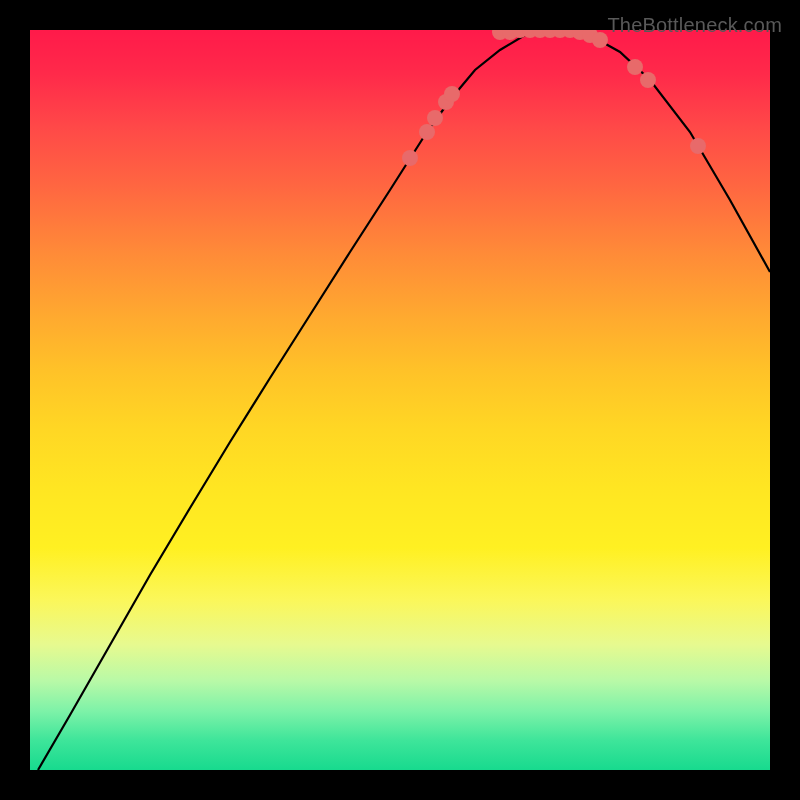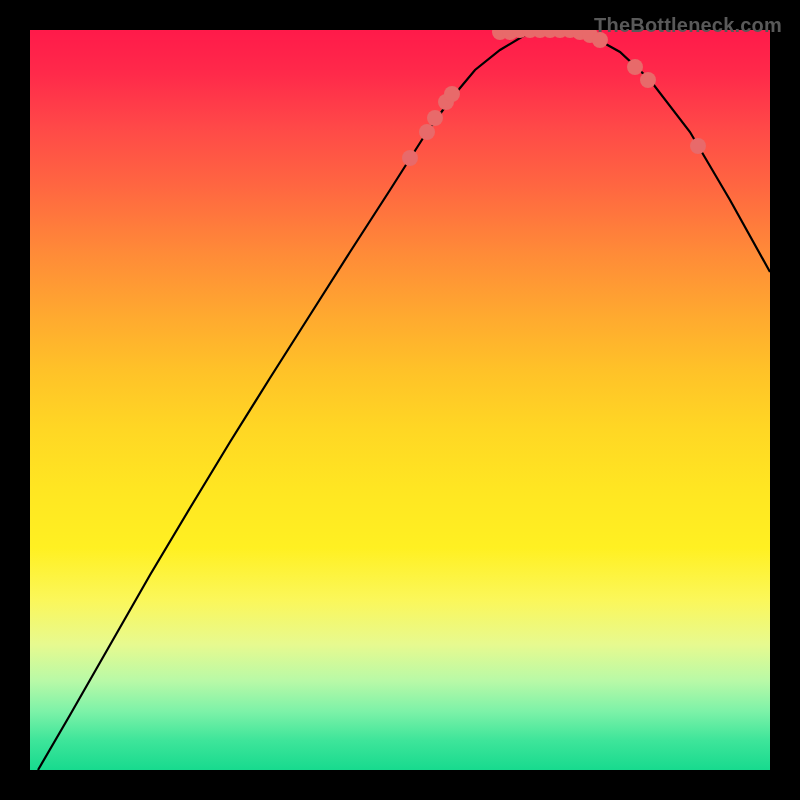--- a/index.html
+++ b/index.html
@@ -48,21 +48,21 @@
       #3ee59a 96%,
       #17da8e 100%
     );
   }
   .watermark {
     position: absolute;
     top: 4px;
     right: 8px;
     color: #595959;
     font-size: 20px;
-    font-weight: 700;
+    font-weight: 400;
     font-family: Arial, sans-serif;
     letter-spacing: 0.2px;
     user-select: none;
   }
   svg.curve {
     position: absolute;
     inset: 0;
   }
 </style>
 </head>

